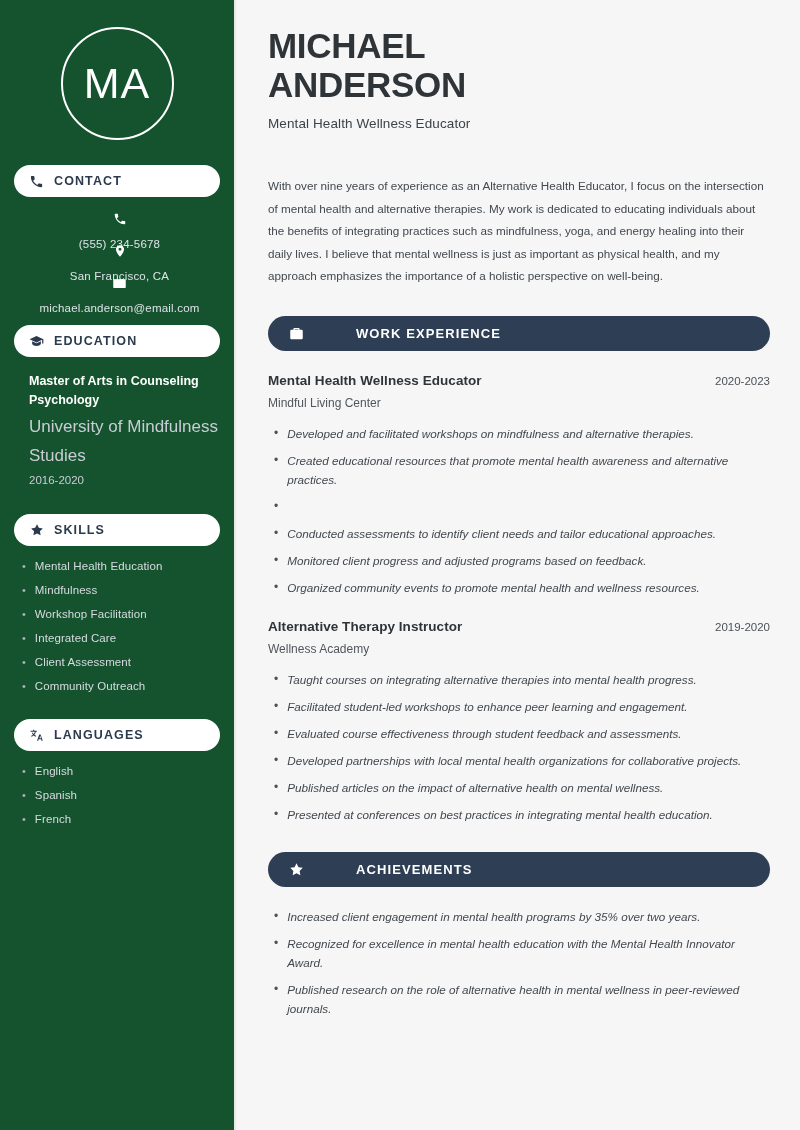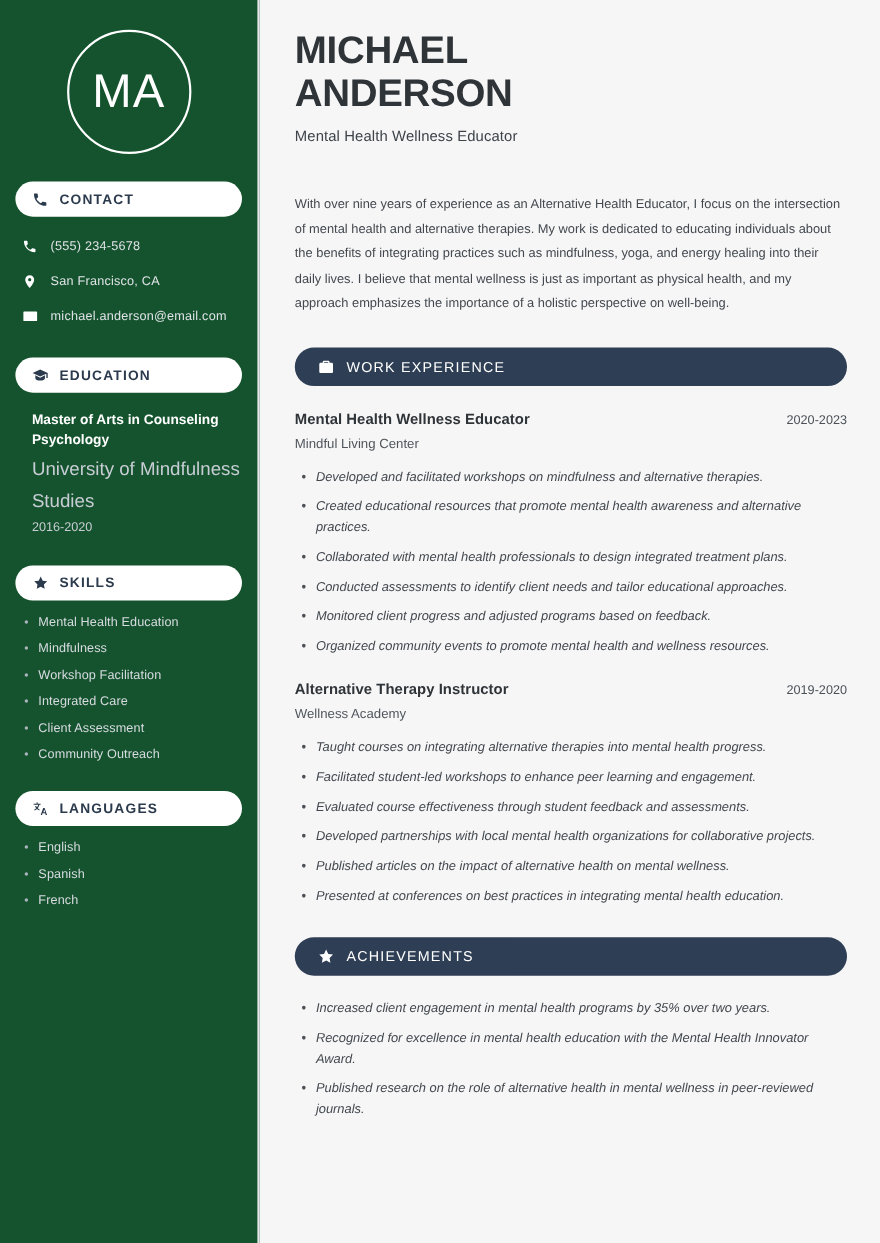--- a/index.html
+++ b/index.html
@@ -80,20 +80,21 @@
   .pill-icon svg { display: block; }
 
   .contact-list { margin-top: 14px; }
   .contact-row {
     display: flex;
     align-items: center;
     gap: 11px;
     height: 25px;
     margin-bottom: 7px;
     padding-left: 5px;
+    flex-direction: column;
   }
   .contact-icon {
     width: 16px;
     height: 16px;
     flex: 0 0 16px;
     display: flex;
     align-items: center;
     justify-content: center;
   }
   .contact-icon svg { display: block; }
@@ -181,22 +182,23 @@
     border-radius: 21px;
     height: 35px;
     display: flex;
     align-items: center;
     padding-left: 20px;
     gap: 11px;
   }
   .section-bar-label {
     color: #ffffff;
     font-size: 13px;
-    font-weight: normal;
+    font-weight: bold;
     letter-spacing: 1.1px;
+    margin-left: 41px;
   }
   .section-bar-icon {
     width: 16px;
     height: 16px;
     display: flex;
     align-items: center;
     justify-content: center;
   }
   .section-bar-icon svg { display: block; }
 
@@ -405,21 +407,20 @@
         <div class="bullet-row">
           <span class="bullet-dot">•</span>
           <span class="bullet-text">Developed and facilitated workshops on mindfulness and alternative therapies.</span>
         </div>
         <div class="bullet-row">
           <span class="bullet-dot">•</span>
           <span class="bullet-text">Created educational resources that promote mental health awareness and alternative practices.</span>
         </div>
         <div class="bullet-row">
           <span class="bullet-dot">•</span>
-          <span class="bullet-text">Collaborated with mental health professionals to design integrated treatment plans.</span>
         </div>
         <div class="bullet-row">
           <span class="bullet-dot">•</span>
           <span class="bullet-text">Conducted assessments to identify client needs and tailor educational approaches.</span>
         </div>
         <div class="bullet-row">
           <span class="bullet-dot">•</span>
           <span class="bullet-text">Monitored client progress and adjusted programs based on feedback.</span>
         </div>
         <div class="bullet-row">

